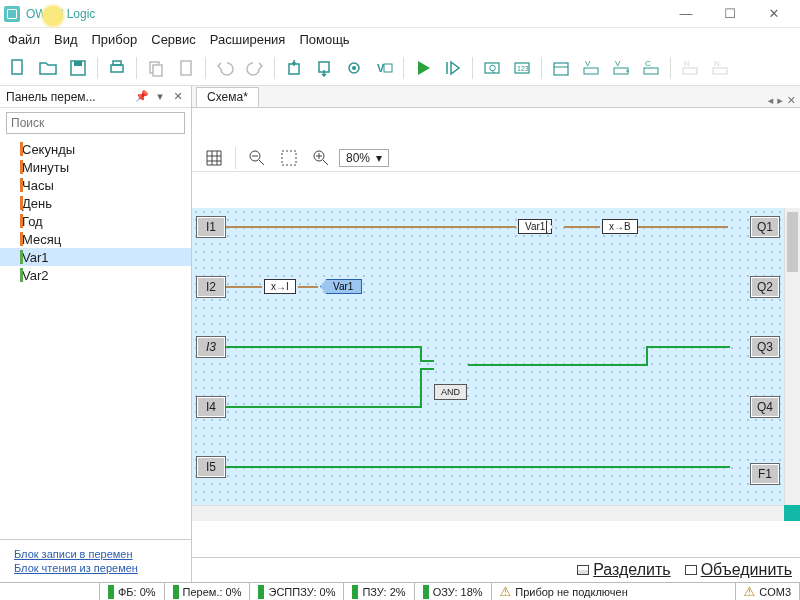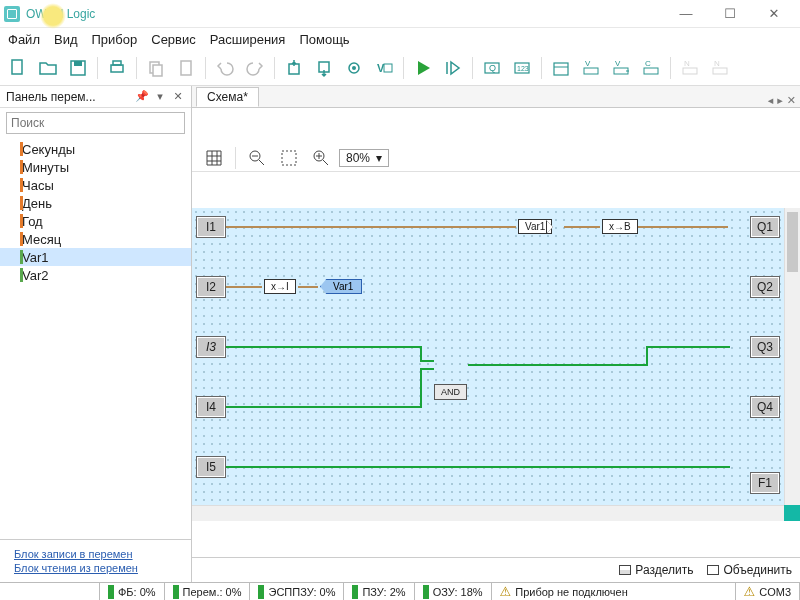--- a/index.html
+++ b/index.html
@@ -50,21 +50,21 @@
 .varblock.arrow-r::after { content:""; position:absolute; right:-8px; top:50%; transform:translateY(-50%); border:6px solid transparent; border-left-color:#fff; }
 .varblock.arrow-r::before { content:""; position:absolute; right:-9px; top:50%; transform:translateY(-50%); border:7px solid transparent; border-left-color:#333; }
 .vartag { position:absolute; background:#9cc6f0; border:1px solid #2a5fb0; font-size:10px; padding:1px 8px; color:#083; }
 .vartag.arrow-l { clip-path: polygon(15% 0, 100% 0, 100% 100%, 15% 100%, 0 50%); padding-left:12px; }
 .wire { position:absolute; background:#1aa33a; height:2px; }
 .wire.brown { background:#b68b55; }
 .wire-v { position:absolute; background:#1aa33a; width:2px; }
 .scroll-v { position:absolute; right:0; top:0; bottom:16px; width:16px; background:#f0f0f0; border-left:1px solid #ddd; }
 .scroll-v .thumb { position:absolute; left:2px; right:2px; top:4px; height:60px; background:#c8c8c8; }
 .scroll-h { position:absolute; left:0; right:16px; bottom:0; height:16px; background:#f0f0f0; border-top:1px solid #ddd; }
-.splitbar { height:22px; border-top:1px solid #ccc; display:flex; align-items:center; justify-content:flex-end; gap:14px; padding:12px 8px; font-size:12px; }
+.splitbar { height:22px; border-top:1px solid #ccc; display:flex; align-items:center; justify-content:flex-end; gap:14px; padding:12px 8px; font-size:16px;text-decoration:underline; }
 .splitbar .btn { display:flex; align-items:center; gap:4px; }
 .splitbar .ic { width:12px; height:10px; border:1px solid #444; display:inline-block; }
 .statusbar { height:18px; border-top:1px solid #bbb; display:flex; align-items:stretch; font-size:11px; }
 .statusbar .cell { border-right:1px solid #bbb; padding:0 8px; display:flex; align-items:center; gap:4px; }
 .statusbar .bar { width:6px; height:14px; display:inline-block; }
 .statusbar .warn { color:#b58800; font-size:13px; }
 </style>
 </head>
 <body>
 
@@ -301,21 +301,21 @@
           <div class="ioblock left" style="top: 68px;">I2</div>
           <div class="ioblock left" style="top: 128px; font-style: italic;">I3</div>
           <div class="ioblock left" style="top: 188px;">I4</div>
           <div class="ioblock left" style="top: 248px;">I5</div>
           <div class="ioblock left" style="top: 308px;">I6</div>
           <div class="ioblock left" style="top: 368px;">I7</div>
           <div class="ioblock right" style="top: 8px;">Q1</div>
           <div class="ioblock right" style="top: 68px;">Q2</div>
           <div class="ioblock right" style="top: 128px; text-align: center;">Q3</div>
           <div class="ioblock right" style="top: 188px;">Q4</div>
-          <div class="ioblock right" style="top: 264px;">F1</div>
+          <div class="ioblock right" style="top: 255px;">F1</div>
           <div class="ioblock right" style="top: 308px;">F2</div>
           <div class="wire brown" style="left: 34px; top: 18px; width: 290px;"></div>
           <div class="varblock arrow-r" style="left: 326px; top: 11px;">Var1</div>
           <div class="wire brown" style="left: 372px; top: 18px; width: 36px;"></div>
           <div class="varblock" style="left: 410px; top: 11px;">x→B</div>
           <div class="wire brown" style="left: 446px; top: 18px; width: 90px;"></div>
           <div class="wire brown" style="left: 34px; top: 78px; width: 36px;"></div>
           <div class="varblock" style="left: 72px; top: 71px;">x→I</div>
           <div class="wire brown" style="left: 106px; top: 78px; width: 20px;"></div>
           <div class="vartag arrow-l" style="left: 128px; top: 71px; color: rgb(0, 0, 0);">Var1</div>

